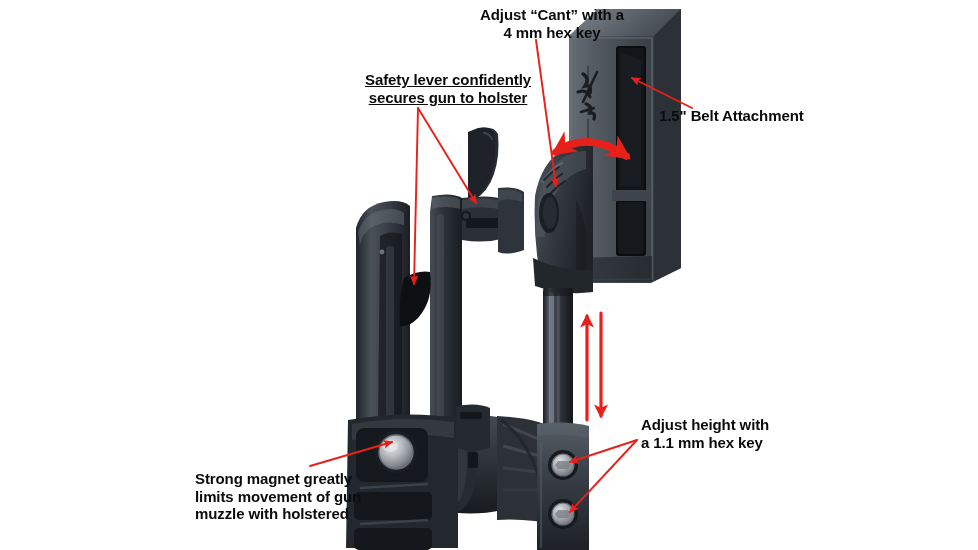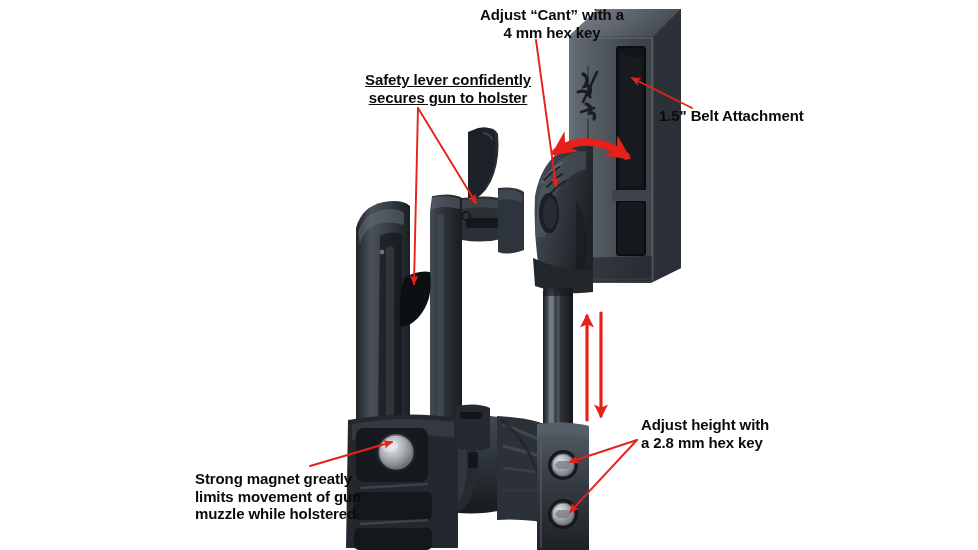--- a/index.html
+++ b/index.html
@@ -281,19 +281,19 @@
 
   <div class="callout ca-center" id="ca-cant">Adjust “Cant” with a
 4 mm hex key</div>
 
   <div class="callout ca-center" id="ca-safety">Safety lever confidently
 secures gun to holster</div>
 
   <div class="callout ca-left" id="ca-belt">1.5" Belt Attachment</div>
 
   <div class="callout ca-left" id="ca-height">Adjust height with
-a 2.8 mm hex key</div>
+a 1.1 mm hex key</div>
 
   <div class="callout ca-left" id="ca-magnet">Strong magnet greatly
 limits movement of gun
-muzzle while holstered</div>
+muzzle with holstered</div>
 
 </div>
 
 </body></html>

